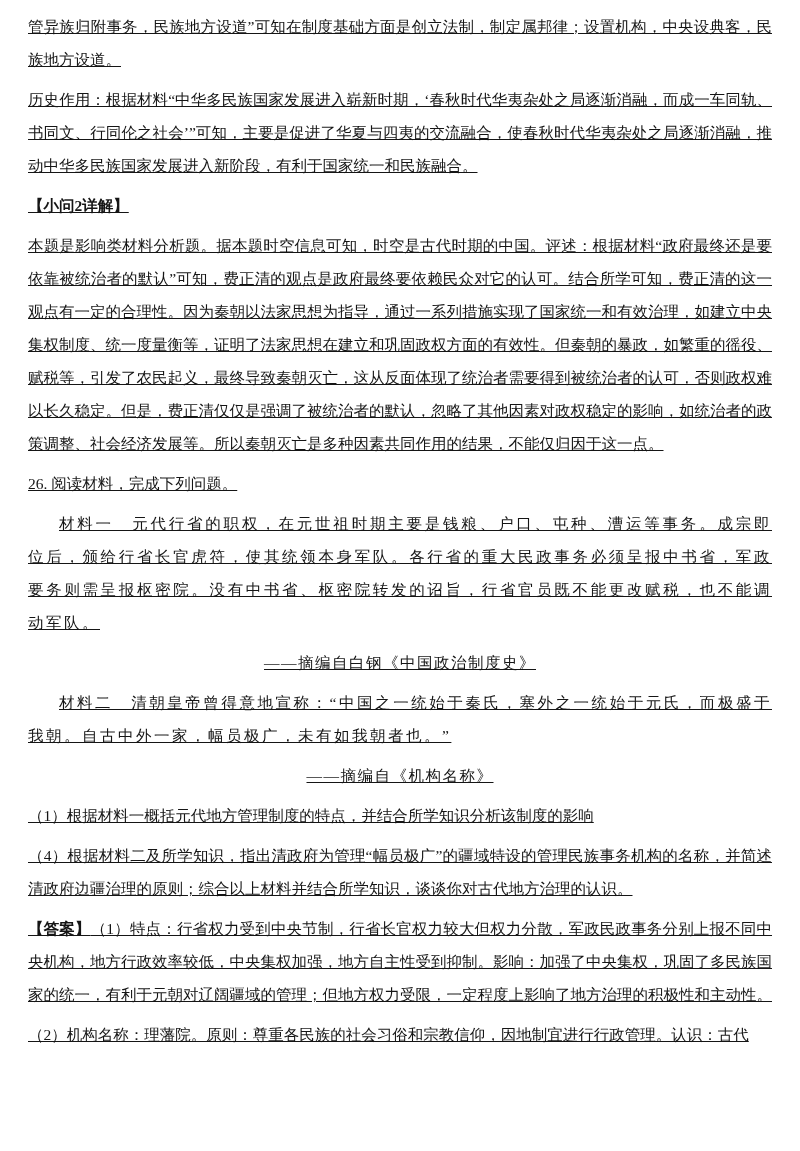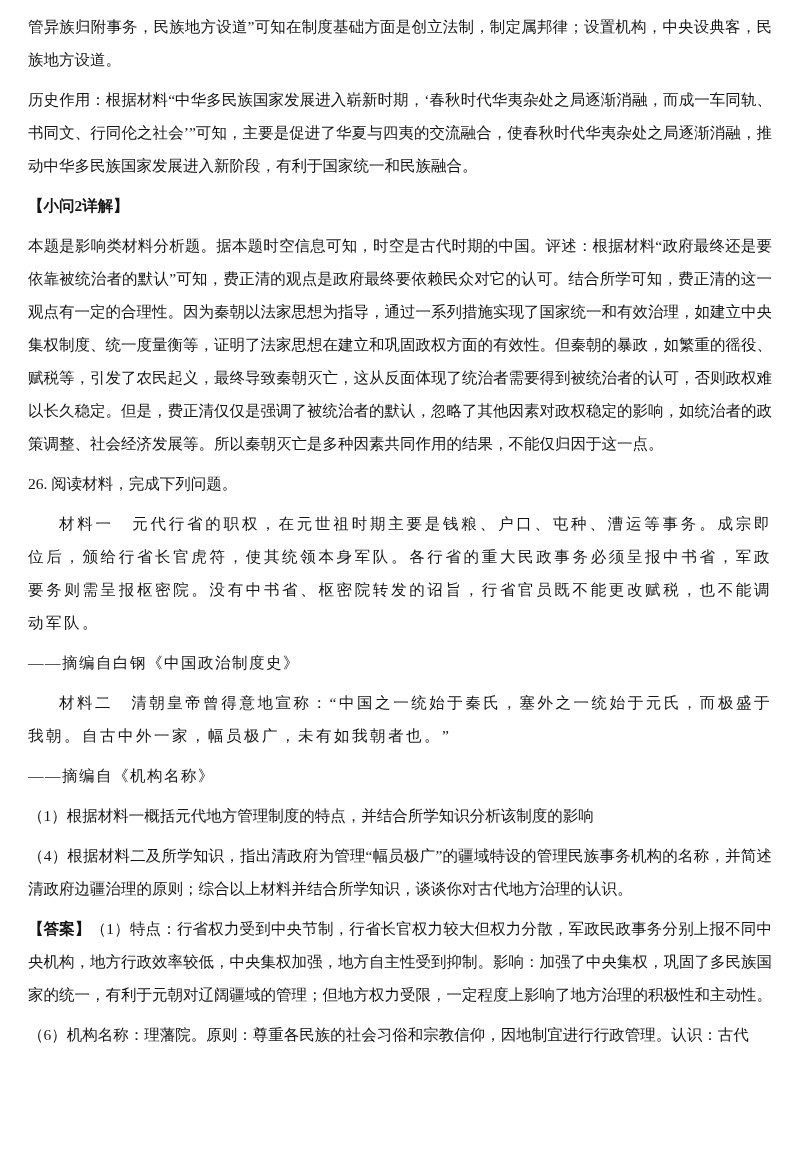--- a/index.html
+++ b/index.html
@@ -11,40 +11,41 @@
   .page {
     width: 800px;
     height: 1151px;
     margin: 0 auto;
     background: #ffffff;
     padding: 10px 28px 0 28px;
     overflow: hidden;
     font-family: "Liberation Serif", "DejaVu Serif", serif;
     font-size: 15.5px;
     color: #151515;
+    text-decoration: underline;
   }
   .para {
     margin: 0 0 7px 0;
     line-height: 33px;
     text-align: justify;
     text-justify: inter-ideograph;
   }
   .label-para {
     font-weight: bold;
     margin: 4px 0 7px 0;
     line-height: 33px;
   }
   .material {
     letter-spacing: 2.5px;
     text-indent: 2em;
   }
   .source {
     margin: 0 0 7px 0;
     line-height: 33px;
-    text-align: left;
+    text-align: center;
     letter-spacing: 1.5px;
   }
   .inline-label {
     font-weight: bold;
   }
 </style>
 </head>
 <body>
 
 <div class="page">
@@ -68,15 +69,15 @@
   <p class="source">——摘编自《机构名称》</p>
 
   <p class="para">（1）根据材料一概括元代地方管理制度的特点，并结合所学知识分析该制度的影响</p>
 
   <p class="para">（4）根据材料二及所学知识，指出清政府为管理“幅员极广”的疆域特设的管理民族事务机构的名称，并简述清政府边疆治理的原则；综合以上材料并结合所学知识，谈谈你对古代地方治理的认识。</p>
 
   <p class="para">
     <strong class="inline-label">【答案】</strong><span>（1）特点：行省权力受到中央节制，行省长官权力较大但权力分散，军政民政事务分别上报不同中央机构，地方行政效率较低，中央集权加强，地方自主性受到抑制。影响：加强了中央集权，巩固了多民族国家的统一，有利于元朝对辽阔疆域的管理；但地方权力受限，一定程度上影响了地方治理的积极性和主动性。</span>
   </p>
 
-  <p class="para">（6）机构名称：理藩院。原则：尊重各民族的社会习俗和宗教信仰，因地制宜进行行政管理。认识：古代</p>
+  <p class="para">（2）机构名称：理藩院。原则：尊重各民族的社会习俗和宗教信仰，因地制宜进行行政管理。认识：古代</p>
 
 </div>
 
 </body></html>

